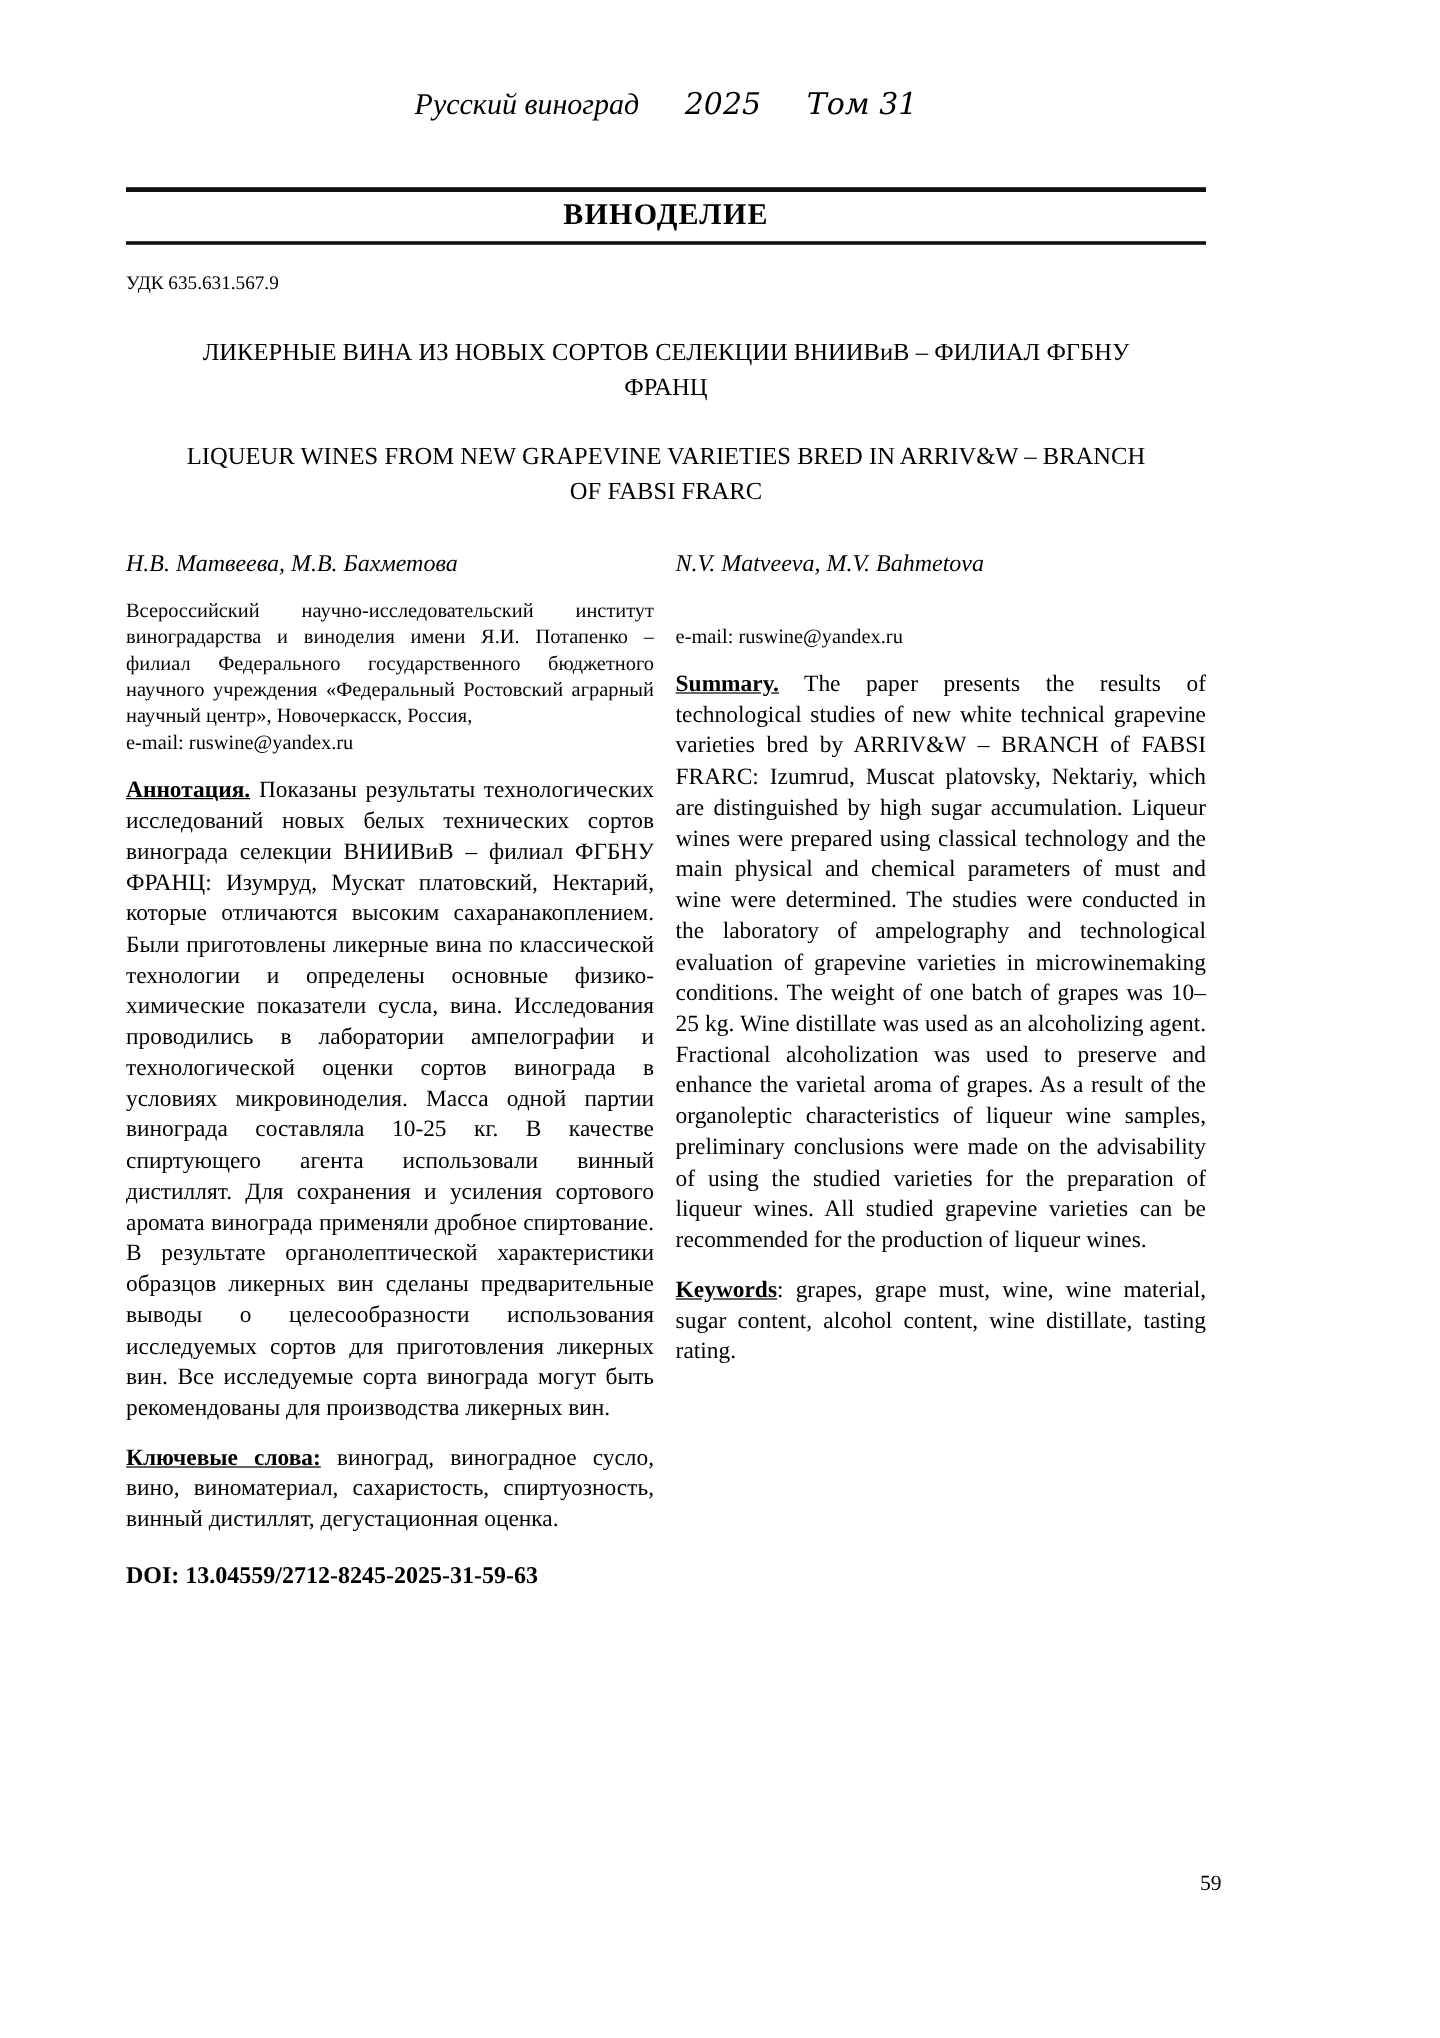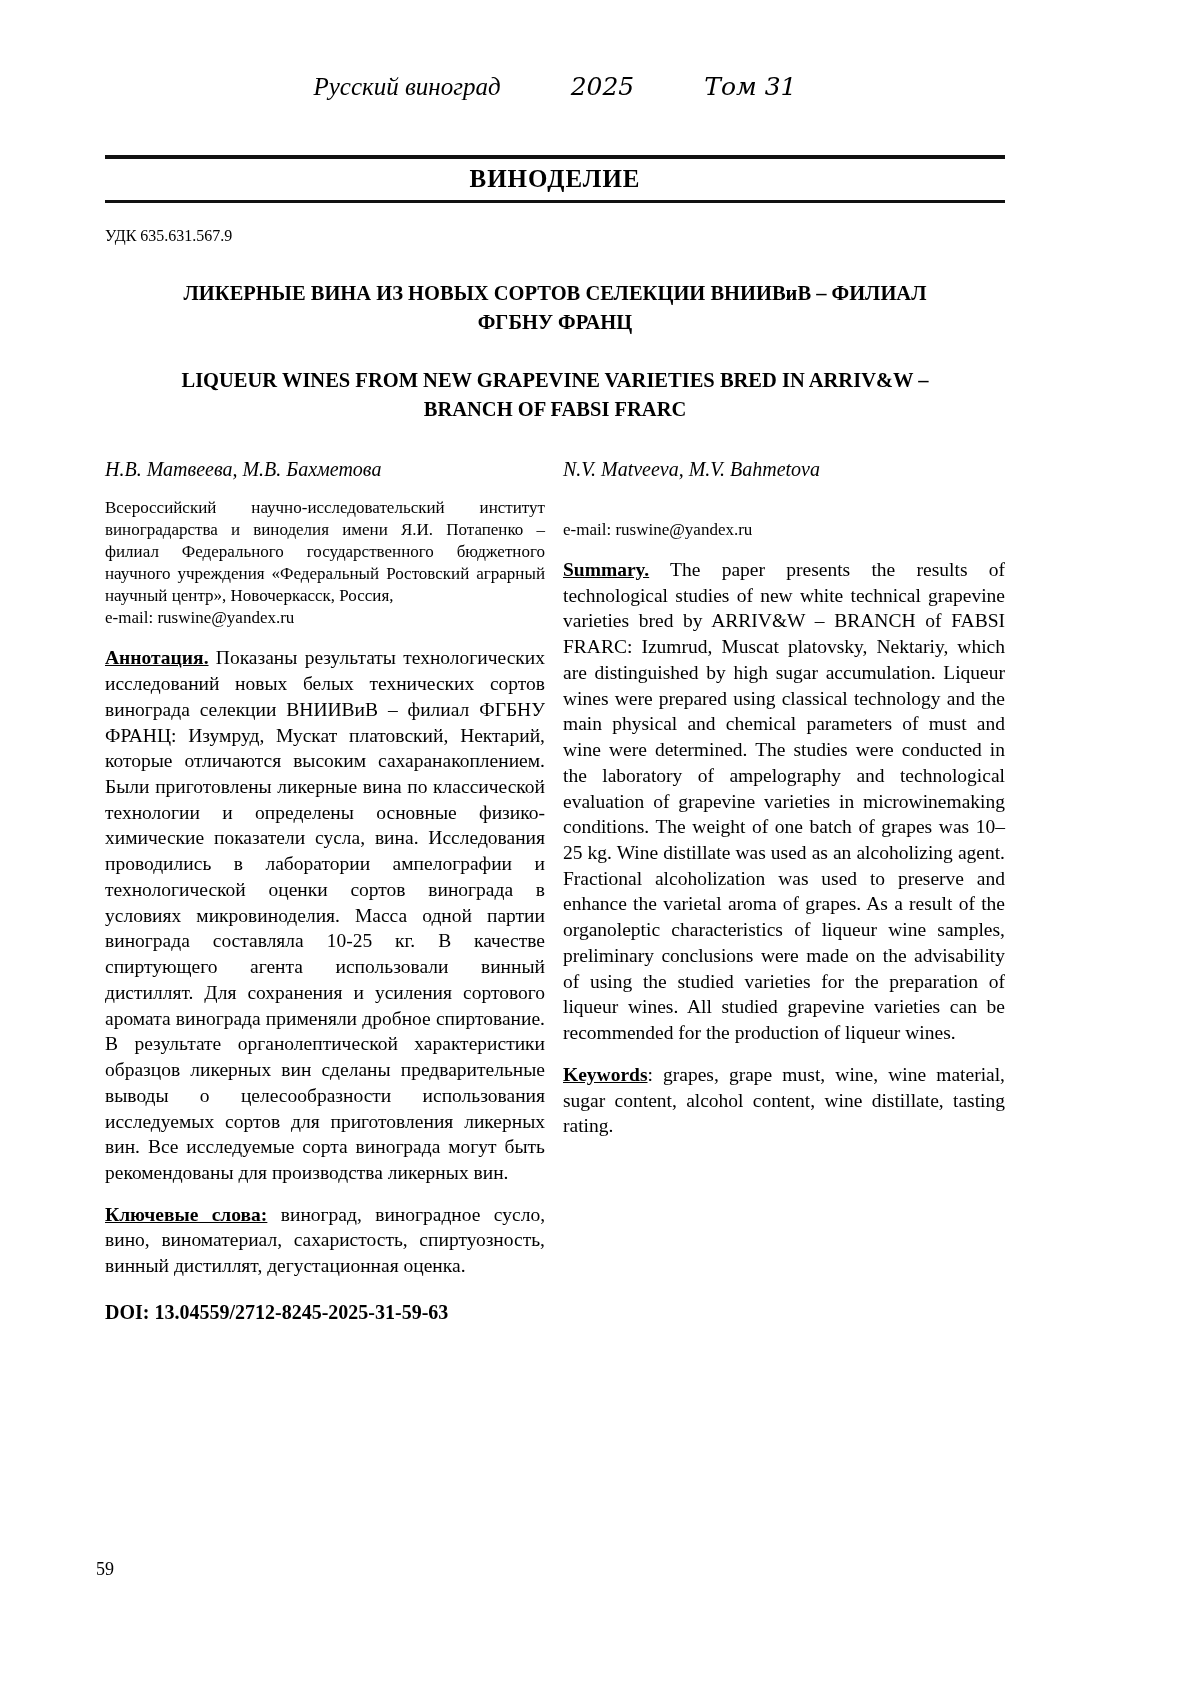--- a/index.html
+++ b/index.html
@@ -20,21 +20,21 @@
   .content {
     margin-left: 105px;
     width: 900px;
   }
   
   .journal-head {
     margin-top: 72px;
     display: flex;
     justify-content: center;
     align-items: baseline;
-    gap: 70px;
+    gap: 38px;
     font-size: 25px;
     font-style: italic;
   }
   .journal-head .num {
     font-family: "DejaVu Serif", serif;
     font-style: italic;
   }
   
   .section-banner {
     margin-top: 54px;
@@ -57,21 +57,21 @@
   
   .udc {
     margin-top: 24px;
     font-size: 16px;
   }
   
   .title-ru, .title-en {
     margin: 34px auto 0 auto;
     max-width: 820px;
     text-align: center;
-    font-weight: bold;
+    font-weight: normal;
     font-size: 20.5px;
     line-height: 1.4;
   }
   .title-en { margin-top: 30px; }
   
   .columns {
     margin-top: 34px;
     display: grid;
     grid-template-columns: 440px 442px;
     column-gap: 18px;
@@ -99,24 +99,24 @@
   }
   .doi {
     margin-top: 22px;
     font-weight: bold;
     font-size: 20px;
   }
   b, strong { font-weight: bold; text-decoration: underline; }
   
   .page-number {
     position: absolute;
-    left: 96px;
+    left: 118px;
     width: 900px;
     bottom: 118px;
-    text-align: left;
+    text-align: right;
     font-size: 18px;
   }
 </style>
 </head>
 <body>
 
 <div class="page">
   <div class="content">
 
     <div class="journal-head">

